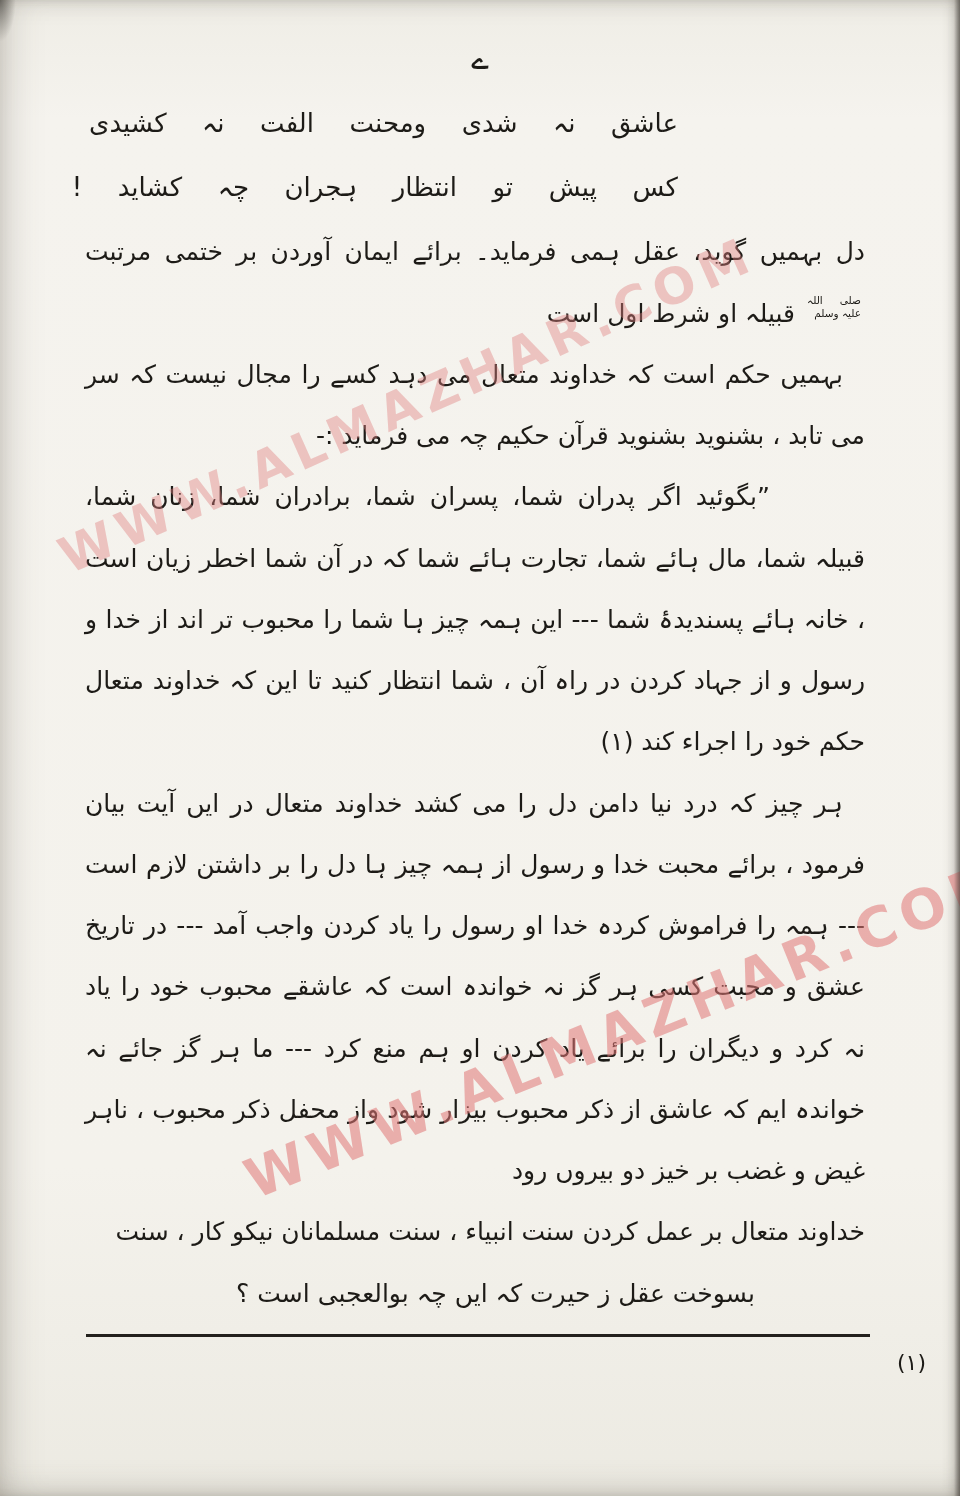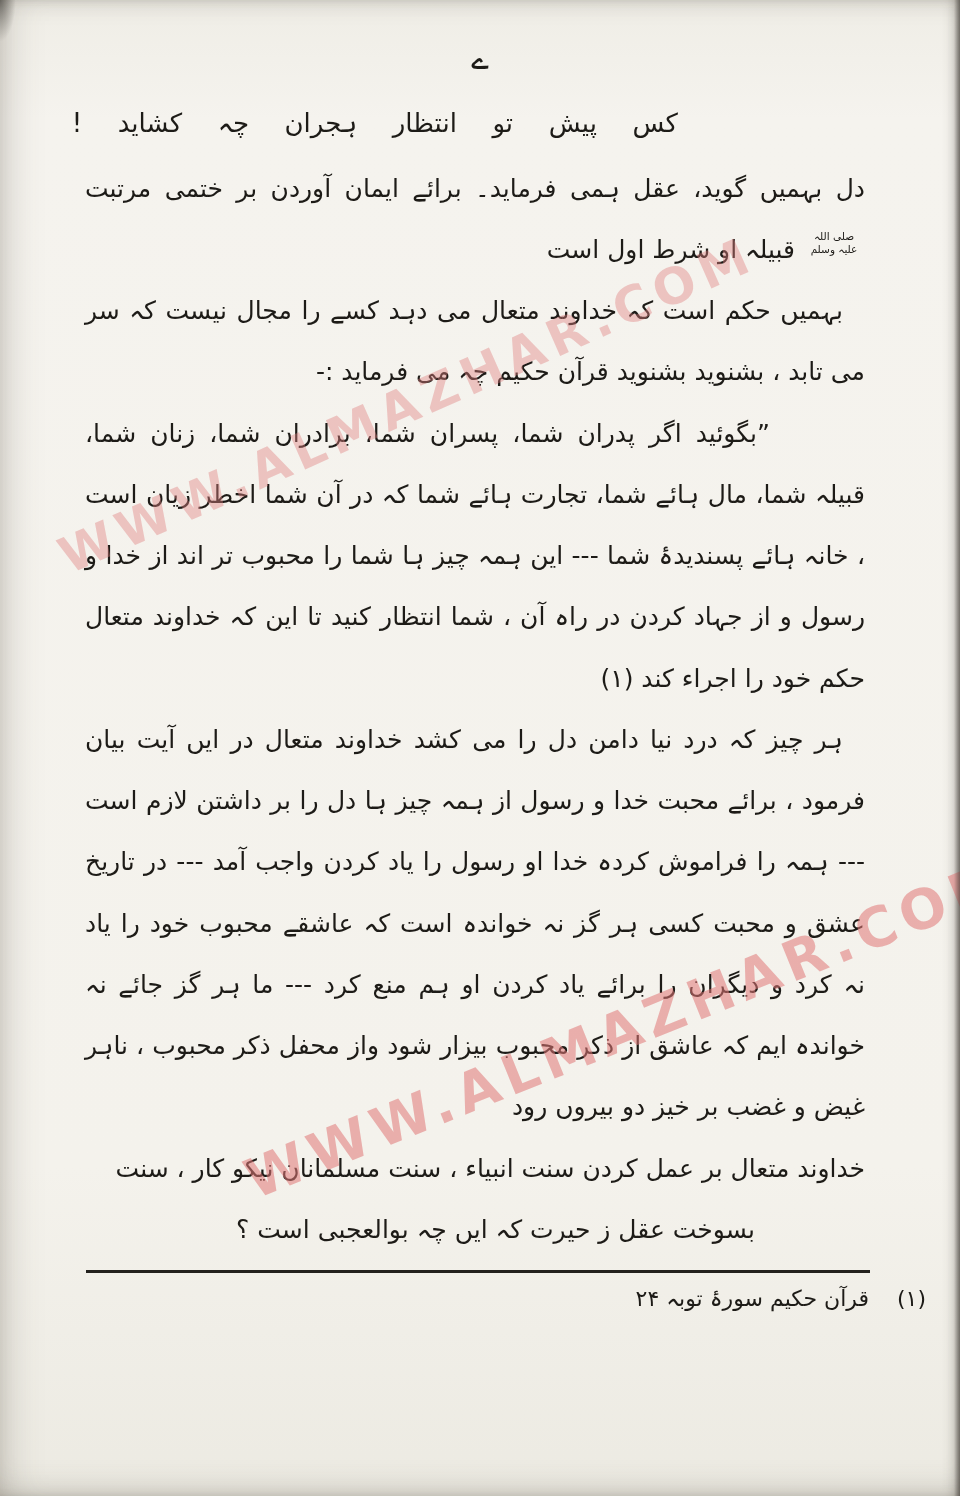--- a/index.html
+++ b/index.html
@@ -86,21 +86,20 @@
     margin: 0;
   }
   .indent-sm { text-indent: 22px; }
   .indent-lg { text-indent: 95px; }
   .indent-xl { text-indent: 110px; }
   .honorific {
     display: inline-block;
     width: 54px;
     font-size: 10.5px;
     line-height: 1.25;
-    text-align: center;
     vertical-align: middle;
     transform: translateY(-8px);
     text-indent: 0;
     margin: 0 4px;
   }
   .footnote-rule {
     margin: 10px 90px 0 86px;
     border-top: 3px solid #23211d;
   }
   .footnote {
@@ -121,36 +120,36 @@
 <div class="page">
 
   <span class="watermark wm1">WWW.ALMAZHAR.COM</span>
   <span class="watermark wm2">WWW.ALMAZHAR.COM</span>
   <div class="corner-mark"></div>
   <div class="edge-right"></div>
 
   <div class="page-number">ے</div>
 
   <div class="couplet">
+    <p class="verse">عاشق نہ شدی ومحنت الفت نہ کشیدی</p>
     <p class="verse">کس پیش تو انتظار ہجران چہ کشاید !</p>
   </div>
 
   <div class="text-block">
     <p class="para">
       <span>دل بہمیں گوید، عقل ہمی فرماید۔ برائے ایمان آوردن بر ختمی مرتبت</span>
       <span class="honorific">صلی اللہ علیہ وسلم</span>
       <span>قبیلہ او شرط اول است</span>
     </p>
     <p class="para indent-sm">بہمیں حکم است کہ خداوند متعال می دہد کسے را مجال نیست کہ سر می تابد ، بشنوید بشنوید قرآن حکیم چہ می فرماید :-</p>
     <p class="para indent-lg">”بگوئید اگر پدران شما، پسران شما، برادران شما، زنان شما، قبیلہ شما، مال ہائے شما، تجارت ہائے شما کہ در آن شما اخطر زیان است ، خانہ ہائے پسندیدۂ شما --- این ہمہ چیز ہا شما را محبوب تر اند از خدا و رسول و از جہاد کردن در راہ آن ، شما انتظار کنید تا این کہ خداوند متعال حکم خود را اجراء کند (۱)</p>
     <p class="para indent-sm">ہر چیز کہ درد نیا دامن دل را می کشد خداوند متعال در ایں آیت بیان فرمود ، برائے محبت خدا و رسول از ہمہ چیز ہا دل را بر داشتن لازم است --- ہمہ را فراموش کردہ خدا او رسول را یاد کردن واجب آمد --- در تاریخ عشق و محبت کسی ہر گز نہ خواندہ است کہ عاشقے محبوب خود را یاد نہ کرد و دیگران را برائے یاد کردن او ہم منع کرد --- ما ہر گز جائے نہ خواندہ ایم کہ عاشق از ذکر محبوب بیزار شود واز محفل ذکر محبوب ، ناہر غیض و غضب بر خیز دو بیروں رود</p>
     <p class="para">خداوند متعال بر عمل کردن سنت انبیاء ، سنت مسلمانان نیکو کار ، سنت</p>
     <p class="para indent-xl">بسوخت عقل ز حیرت کہ ایں چہ بوالعجبی است ؟</p>
   </div>
 
   <div class="footnote-rule"></div>
 
   <div class="footnote">
     <span class="fn-marker">(۱)</span>
-    <span class="fn-text">قرآن حکیم سورۂ توبہ ۲۴</span>
   </div>
 
 </div>
 
 </body></html>

